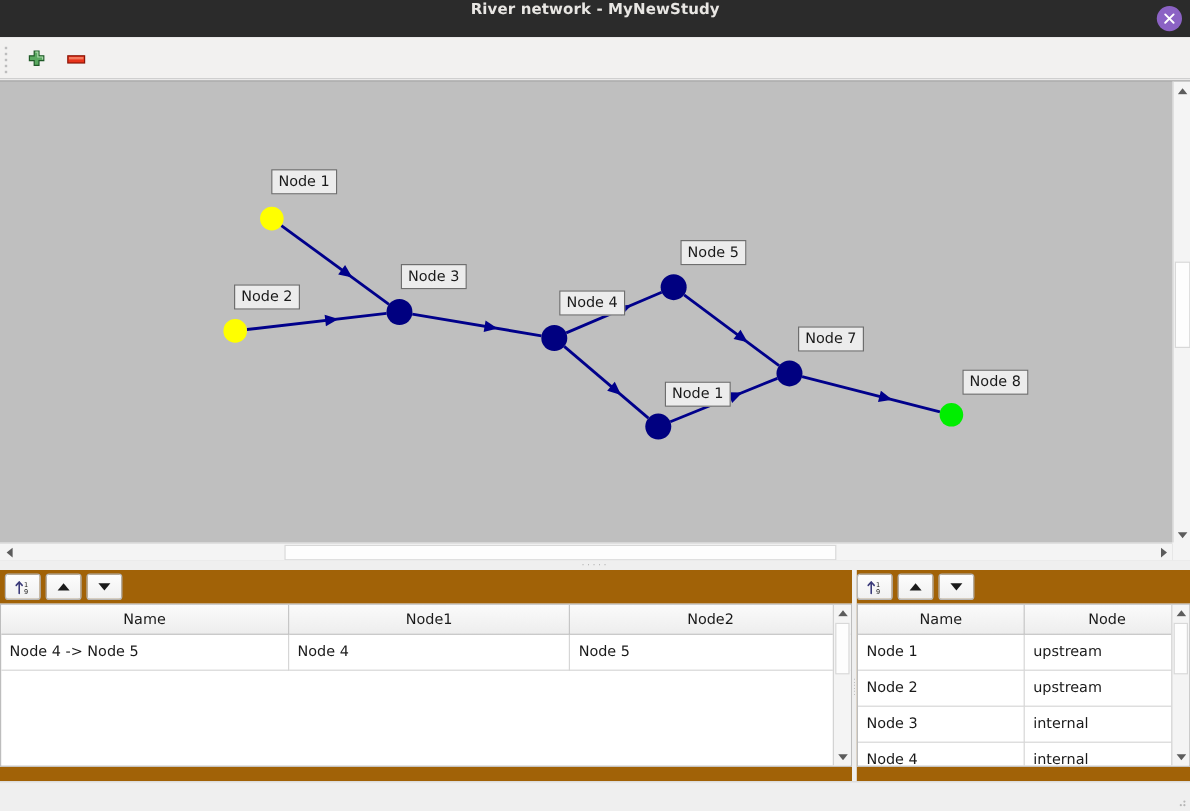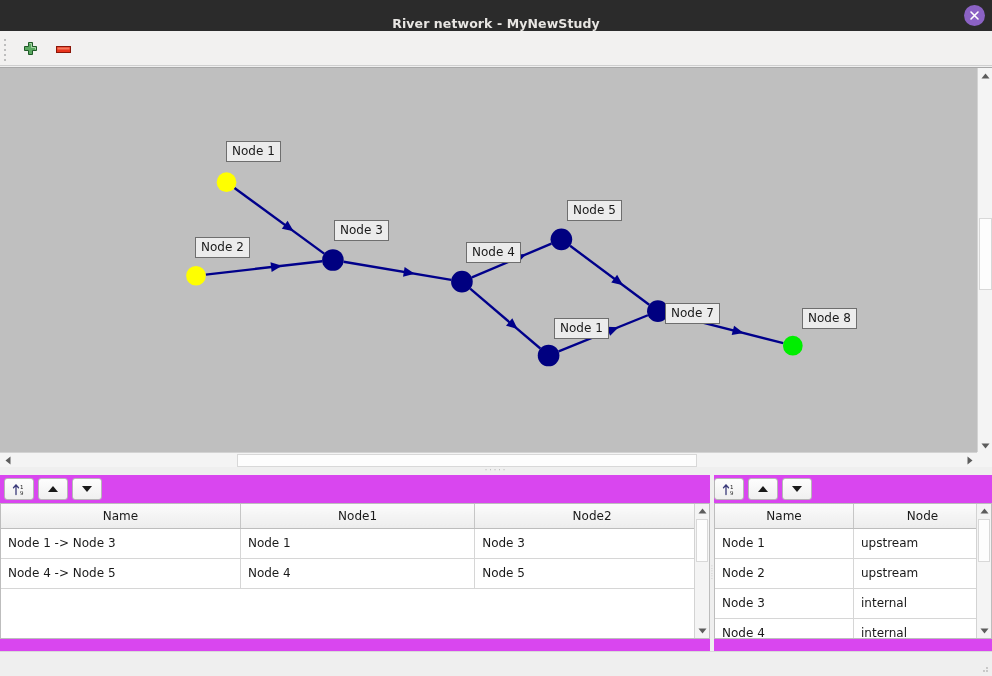--- a/index.html
+++ b/index.html
@@ -7,21 +7,21 @@
     width: 992px; height: 676px;
     font-family: "DejaVu Sans", sans-serif;
     background: #efefef;
     overflow: hidden;
   }
 
   
   .titlebar {
     position: absolute; left: 0; top: 0; width: 992px; height: 31px;
     background: #2b2b2b;
-    display: flex; align-items: flex-end; justify-content: center;
+    display: flex; align-items: flex-start; justify-content: center;
   }
   .titlebar-text {
     color: #e8e6e3; font-size: 12.5px; font-weight: bold;
     letter-spacing: 0.1px;
   }
   .close-btn {
     position: absolute; right: 7px; top: 5px;
     width: 21px; height: 21px; border-radius: 50%;
     background: #8b62c4;
     display: flex; align-items: center; justify-content: center;
@@ -106,21 +106,21 @@
     position: absolute; left: 0; top: 467px; width: 992px; height: 8px;
     background: #efefef;
     display: flex; align-items: center; justify-content: center;
     cursor: row-resize;
   }
   .splitter .dots { letter-spacing: 2px; color: #b6b6b6; font-size: 8px; line-height: 4px;}
 
   
   .pane {
     position: absolute; top: 475px; height: 176px;
-    background: #d946ef;
+    background: #a16207;
     padding-left: 32px;
   }
   .pane-left { left: 0; width: 710px; }
   .pane-right { left: 714px; width: 278px; }
 
   .pane-tools { position: absolute; left: 0; top: 0; height: 28px; }
   .pt-btn {
     position: absolute; top: 3px; width: 30px; height: 22px;
     background: linear-gradient(#fdfdfd, #f0f0f0);
     border: 1px solid #b6b6b6; border-radius: 3px;
@@ -229,21 +229,21 @@
         <circle cx="668" cy="312" r="11" fill="#000080"></circle>
         <circle cx="805" cy="347" r="10" fill="#00ee00"></circle>
       </svg>
 
   <div class="node-label" style="left: 226px; top: 73px;">Node 1</div>
       <div class="node-label" style="left: 195px; top: 169px;">Node 2</div>
       <div class="node-label" style="left: 334px; top: 152px;">Node 3</div>
       <div class="node-label" style="left: 466px; top: 174px;">Node 4</div>
       <div class="node-label" style="left: 567px; top: 132px;">Node 5</div>
       <div class="node-label" style="left: 554px; top: 250px;">Node 1</div>
-      <div class="node-label" style="left: 665px; top: 204px; margin-top: 31px;">Node 7</div>
+      <div class="node-label" style="left: 665px; top: 204px;">Node 7</div>
       <div class="node-label" style="left: 802px; top: 240px;">Node 8</div>
     </div>
 
   <div class="anno" style="left:940px; top:409px;">1</div>
 
   <div class="vsb">
     <div class="sb-arrow" style="left:0;top:0;width:15px;height:15px;">
       <svg width="9" height="6" viewBox="0 0 9 6">
           <path d="M4.5 0.5 L8.5 5.5 L0.5 5.5 Z" fill="#5c5c5c"></path>
         </svg>
@@ -305,25 +305,20 @@
           <col style="width:229px">
         </colgroup>
       <thead>
           <tr>
             <th>Name</th>
             <th>Node1</th>
             <th style="border-right: none;">Node2</th>
           </tr>
         </thead>
       <tbody>
-          <tr>
-            <td>Node 1 -&gt; Node 3</td>
-            <td>Node 1</td>
-            <td style="border-right: none;">Node 3</td>
-          </tr>
           <tr>
             <td>Node 4 -&gt; Node 5</td>
             <td>Node 4</td>
             <td style="border-right: none;">Node 5</td>
           </tr>
         </tbody>
     </table>
     <div class="tvsb">
       <div class="sb-arrow" style="left:0;top:0;width:14px;height:14px;">
         <svg width="9" height="6" viewBox="0 0 9 6">

